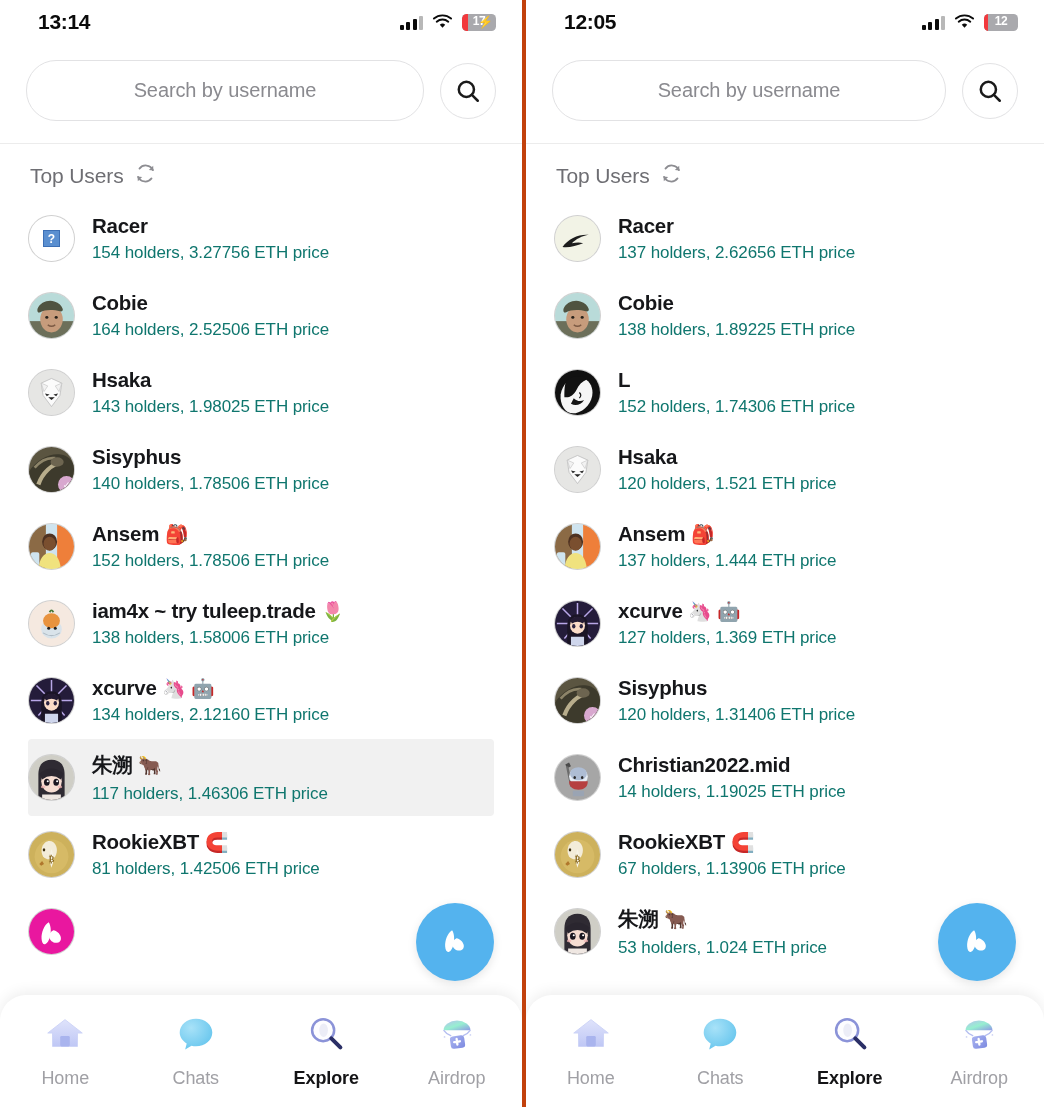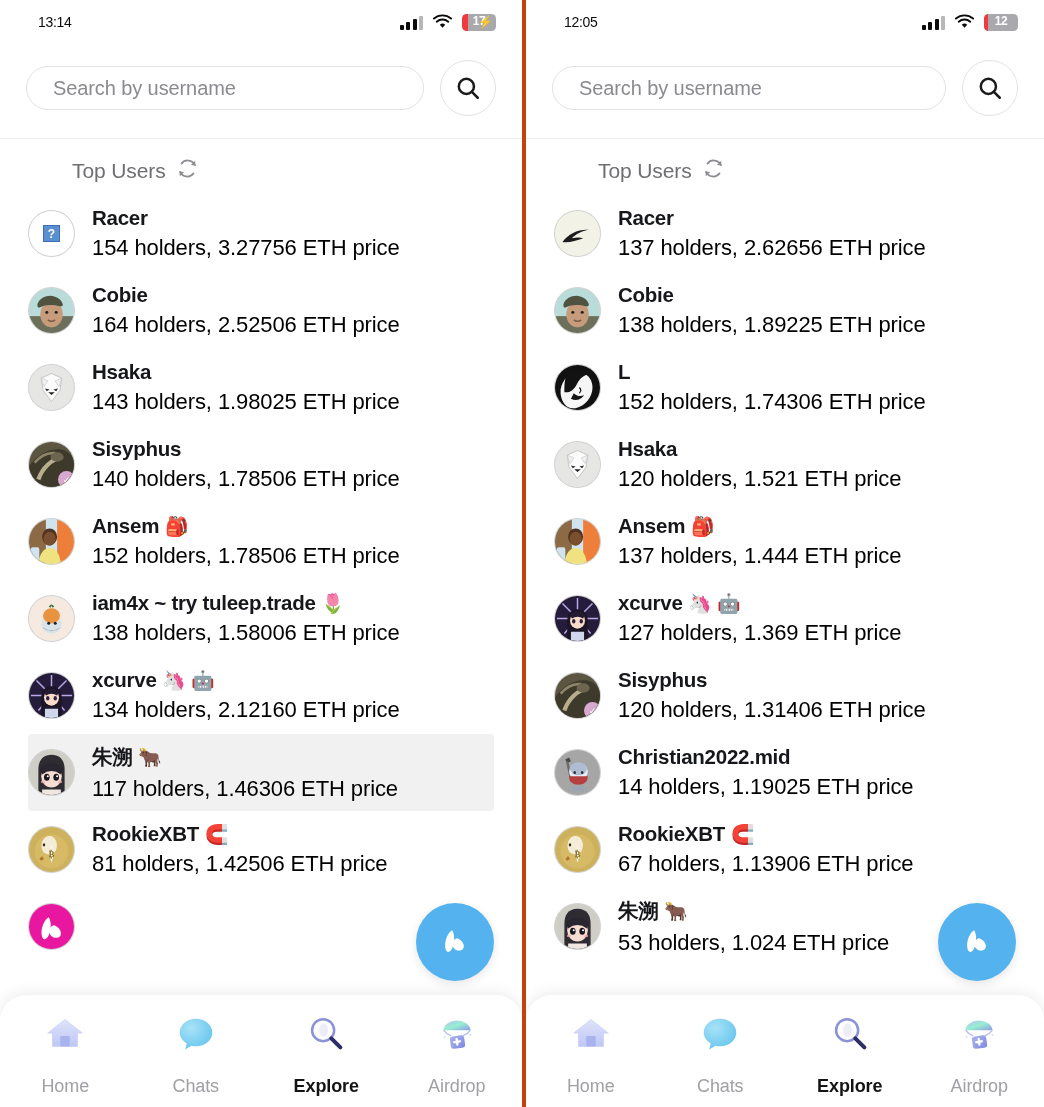--- a/index.html
+++ b/index.html
@@ -30,22 +30,22 @@
 
   
   .statusbar {
     position: relative;
     height: 42px;
     display: flex;
     align-items: center;
     padding: 0 26px 0 0;
   }
   .status-time {
-    font-size: 14px;
-    font-weight: normal;
+    font-size: 21px;
+    font-weight: bold;
     color: #0b0b0b;
     letter-spacing: -0.3px;
     margin-left: 38px;
     margin-top: 2px;
   }
   .status-right {
     margin-left: auto;
     display: flex;
     align-items: center;
     gap: 9px;
@@ -102,27 +102,28 @@
 
   
   .searchrow {
     display: flex;
     align-items: center;
     gap: 16px;
     padding: 18px 26px 0 26px;
   }
   .searchbox {
     flex: 1;
-    height: 44px;
+    height: 61px;
     border: 1.3px solid #e2e2e4;
     border-radius: 30px;
     display: flex;
     align-items: center;
     padding: 0 26px;
     background: #fff;
+    justify-content: center;
   }
   .searchbox .ph {
     font-size: 20px;
     color: #8a8a8f;
     letter-spacing: -0.1px;
   }
   .searchbtn {
     width: 56px; height: 56px;
     border: 1.3px solid #e2e2e4;
     border-radius: 50%;
@@ -142,21 +143,20 @@
   .section-title {
     display: flex;
     align-items: center;
     gap: 11px;
     padding: 19px 0 12px 30px;
   }
   .section-title .t {
     font-size: 21px;
     color: #6e6e73;
     letter-spacing: -0.1px;
-    margin-left: 42px;
   }
 
   .list {
     position: relative;
     padding: 0 28px;
   }
 
   .row {
     display: flex;
     align-items: center;
@@ -192,22 +192,22 @@
     color: #16171a;
     font-weight: 700;
     letter-spacing: -0.25px;
     white-space: nowrap;
     display: flex;
     align-items: center;
     gap: 6px;
   }
   .uname .emo { font-size: 19px; }
   .umeta {
-    font-size: 22px;
-    color: #000000;
+    font-size: 17px;
+    color: #0f766e;
     letter-spacing: -0.1px;
     white-space: nowrap;
   }
 
   
   .fab {
     position: absolute;
     right: 28px;
     bottom: 126px;
     width: 78px; height: 78px;
@@ -229,21 +229,21 @@
     display: flex;
     align-items: flex-start;
     padding-top: 16px;
     z-index: 30;
   }
   .tab {
     flex: 1;
     display: flex;
     flex-direction: column;
     align-items: center;
-    gap: 19px;
+    gap: 11px;
   }
   .tab .ico { width: 46px; height: 46px; display: block; }
   .tab .lbl {
     font-size: 18px;
     color: #a0a0a5;
     letter-spacing: -0.1px;
   }
   .tab.active .lbl { color: #141416; font-weight: bold; }
 </style>
 </head>

